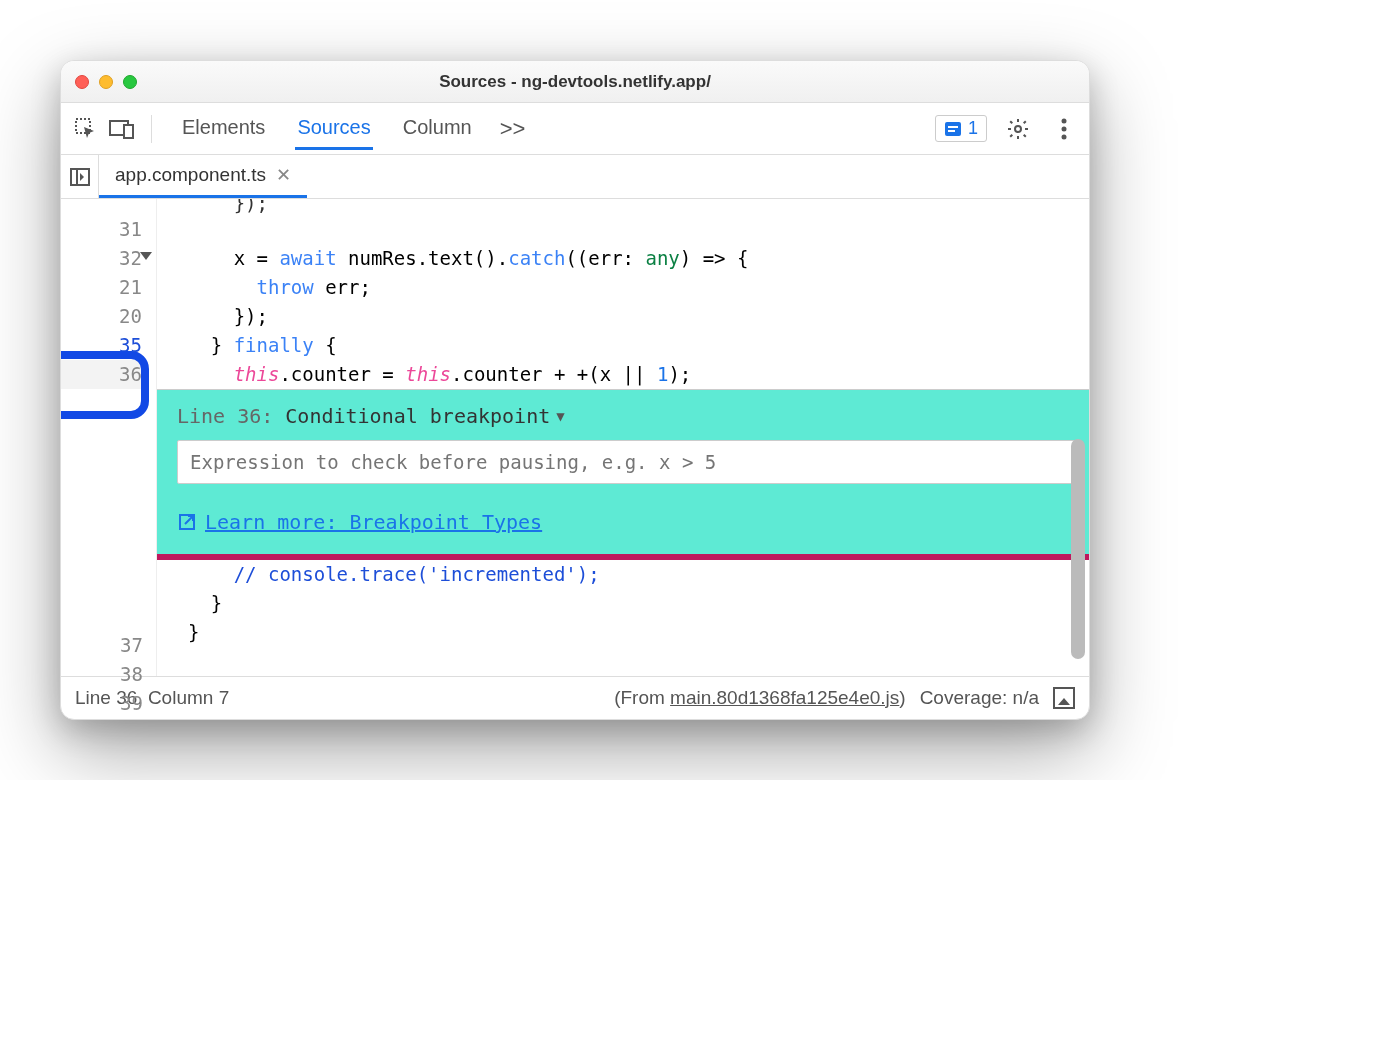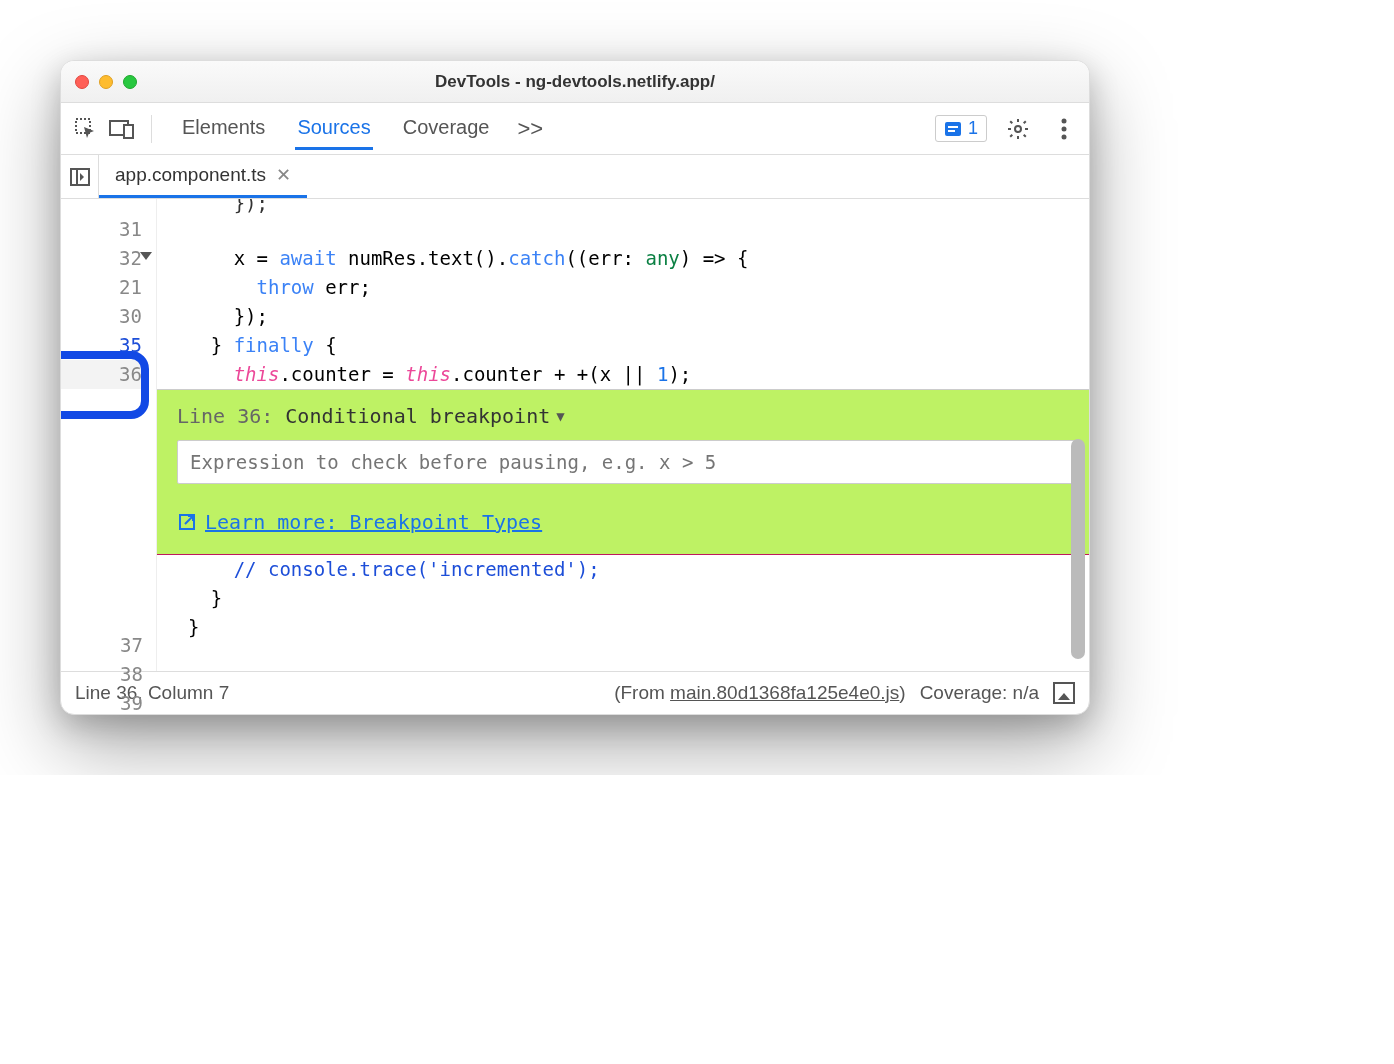--- a/index.html
+++ b/index.html
@@ -107,22 +107,22 @@
 .code { flex: 1; background: #fff; }
 .code-line { height: 29px; line-height: 29px; white-space: pre; padding-left: 8px; }
 .code-line.partial { height: 16px; line-height: 8px; overflow: hidden; color: #333; }
 .kw { color: #3b82f6; }
 .type { color: #0b8043; }
 .num { color: #1a73e8; }
 .comment { color: #1d4ed8; }
 .this { color: #ec4899; font-style: italic; }
 .bp-panel {
   border-top: 1px solid #ccc;
-  border-bottom: 1px solid #be185d;
-  background: #bef264;
+  border-bottom: 6px solid #be185d;
+  background: #5eead4;
   padding: 14px 11px 20px 20px;
 }
 .bp-head { display: flex; align-items: center; gap: 12px; font-size: 20px; margin-bottom: 12px; }
 .bp-line-label { color: #666; }
 .bp-type { color: #333; display: flex; align-items: center; gap: 6px; cursor: pointer; }
 .bp-type .chev { font-size: 14px; color: #555; }
 .bp-input {
   width: 100%; font-family: Menlo, Consolas, monospace; font-size: 19px;
   padding: 10px 12px; border: 1px solid #ccc; background: #fff;
   color: #888; border-radius: 2px;
@@ -153,41 +153,41 @@
 <body>
 
 <div class="window">
 
   <div class="titlebar">
     <div class="traffic">
       <div class="dot red"></div>
       <div class="dot yellow"></div>
       <div class="dot green"></div>
     </div>
-    <div class="title">DevTools - ng-devtools.netlify.app/</div>
+    <div class="title">Sources - ng-devtools.netlify.app/</div>
   </div>
 
   <div class="toolbar">
     <div class="tool-icon">
       <svg width="24" height="24" viewBox="0 0 24 24" fill="none" stroke="#555" stroke-width="2">
         <rect x="2" y="2" width="14" height="14" stroke-dasharray="2 2"></rect>
         <path d="M10 10 L20 14 L15 16 L13 21 Z" fill="#555" stroke="none"></path>
       </svg>
     </div>
     <div class="tool-icon">
       <svg width="26" height="20" viewBox="0 0 26 20" fill="none" stroke="#555" stroke-width="2">
         <rect x="1" y="2" width="18" height="14"></rect>
         <rect x="15" y="6" width="9" height="13" fill="#fff"></rect>
       </svg>
     </div>
     <div class="divider"></div>
     <div class="tabs">
       <div class="tab">Elements</div>
       <div class="tab active">Sources</div>
-      <div class="tab">Coverage</div>
+      <div class="tab">Column</div>
     </div>
     <div class="more-chev">&gt;&gt;</div>
     <div class="right-tools">
       <div class="issues-badge">
         <svg width="18" height="18" viewBox="0 0 18 18">
           <rect x="1" y="2" width="16" height="14" rx="2" fill="#1a73e8"></rect>
           <rect x="4" y="6" width="10" height="2" fill="#fff"></rect>
           <rect x="4" y="10" width="7" height="2" fill="#fff"></rect>
         </svg>
         <span>1</span>
@@ -222,21 +222,21 @@
     </div>
   </div>
 
   <div class="editor">
     <div class="highlight-ring"></div>
     <div class="gutter">
       <div class="gutter-line partial" style="height:16px"></div>
       <div class="gutter-line">31</div>
       <div class="gutter-line"><span>32</span><div class="fold-arrow"></div></div>
       <div class="gutter-line">21</div>
-      <div class="gutter-line">30</div>
+      <div class="gutter-line">20</div>
       <div class="gutter-line" style="color:#1d4ed8"><span>35</span></div>
       <div class="gutter-line active">36</div>
     </div>
     <div class="code">
       <div class="code-line partial"><span>      });</span></div>
       <div class="code-line"></div>
       <div class="code-line"><span>      x = </span><span class="kw">await</span><span> numRes.text().</span><span class="kw">catch</span><span>((err: </span><span class="type">any</span><span>) =&gt; {</span></div>
       <div class="code-line"><span>        </span><span class="kw">throw</span><span> err;</span></div>
       <div class="code-line">      });</div>
       <div class="code-line"><span>    } </span><span class="kw">finally</span><span> {</span></div>

